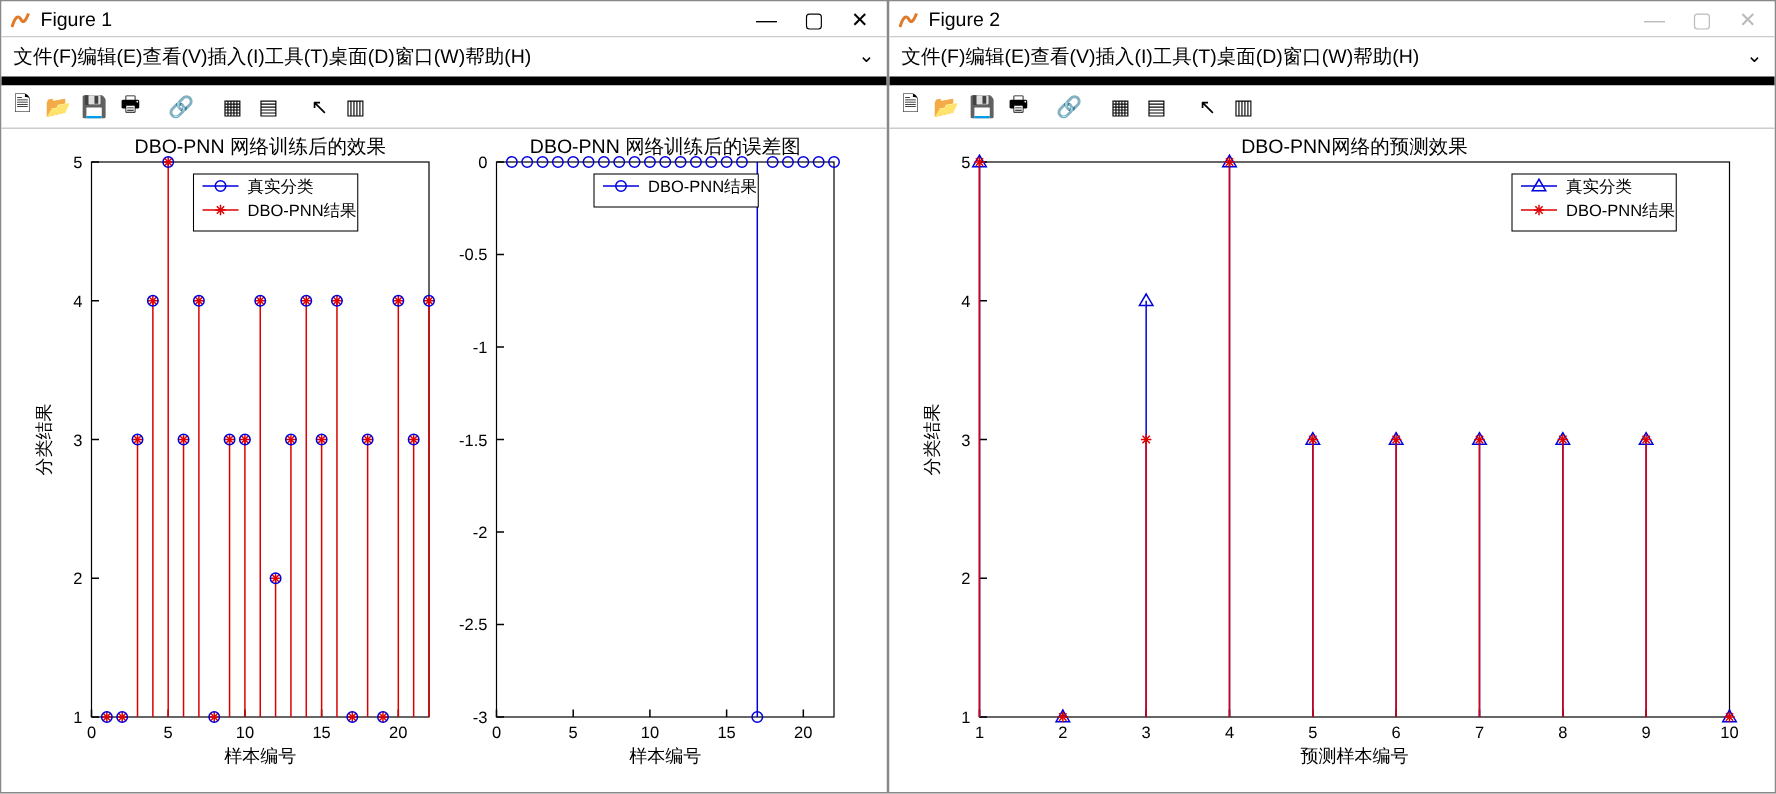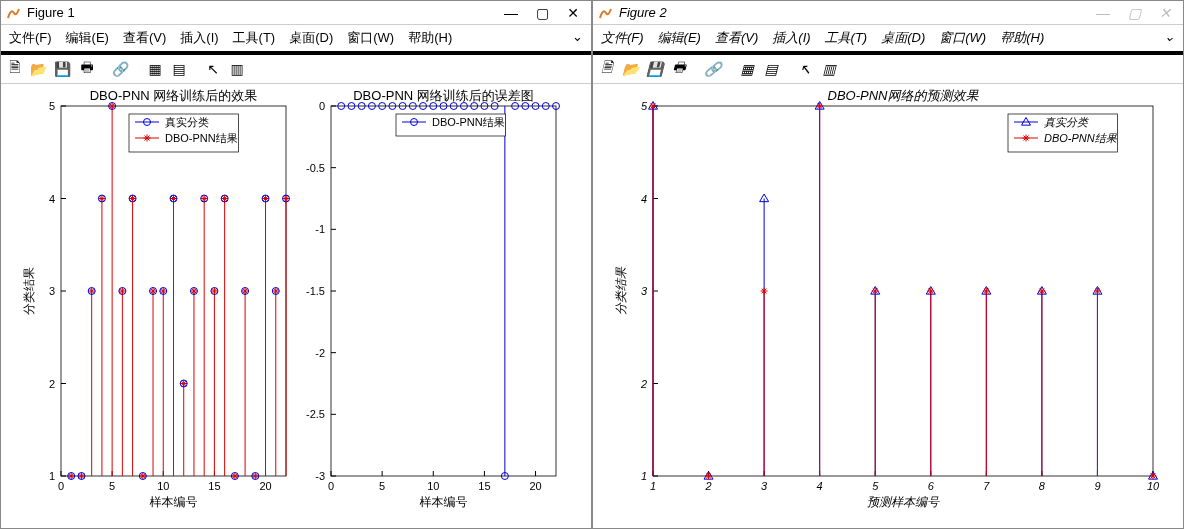--- a/index.html
+++ b/index.html
@@ -14,39 +14,38 @@
     height: 529px;
   }
   .figwin {
     border: 1px solid #888;
     background: #fff;
     display: flex;
     flex-direction: column;
     position: relative;
   }
   .fig1 { width: 592px; }
-  .fig2 { width: 704px; font-style: italic; }
+  .fig2 { width: 704px; }
   .titlebar {
     display: flex;
     align-items: center;
     height: 24px;
     border-bottom: 1px solid #ccc;
     padding: 0 4px;
     background: #fff;
     font-size: 13px;
   }
   .titlebar .icon { width: 16px; height: 16px; margin-right: 6px; }
   .titlebar .title { flex: 1; }
   .winbtns { display: flex; gap: 18px; padding-right: 8px; font-size: 14px;}
   .menubar {
     display: flex;
-    gap: 14px;
     padding: 4px 8px;
     font-size: 13px;
-    border-bottom: 4px solid #000000;
+    border-bottom: 6px solid #000000;
     background: #fff;
   }
   .menubar .spacer { flex:1; }
   .toolbar {
     display: flex;
     gap: 4px;
     padding: 4px;
     border-bottom: 1px solid #ccc;
     background: #fff;
     align-items: center;

